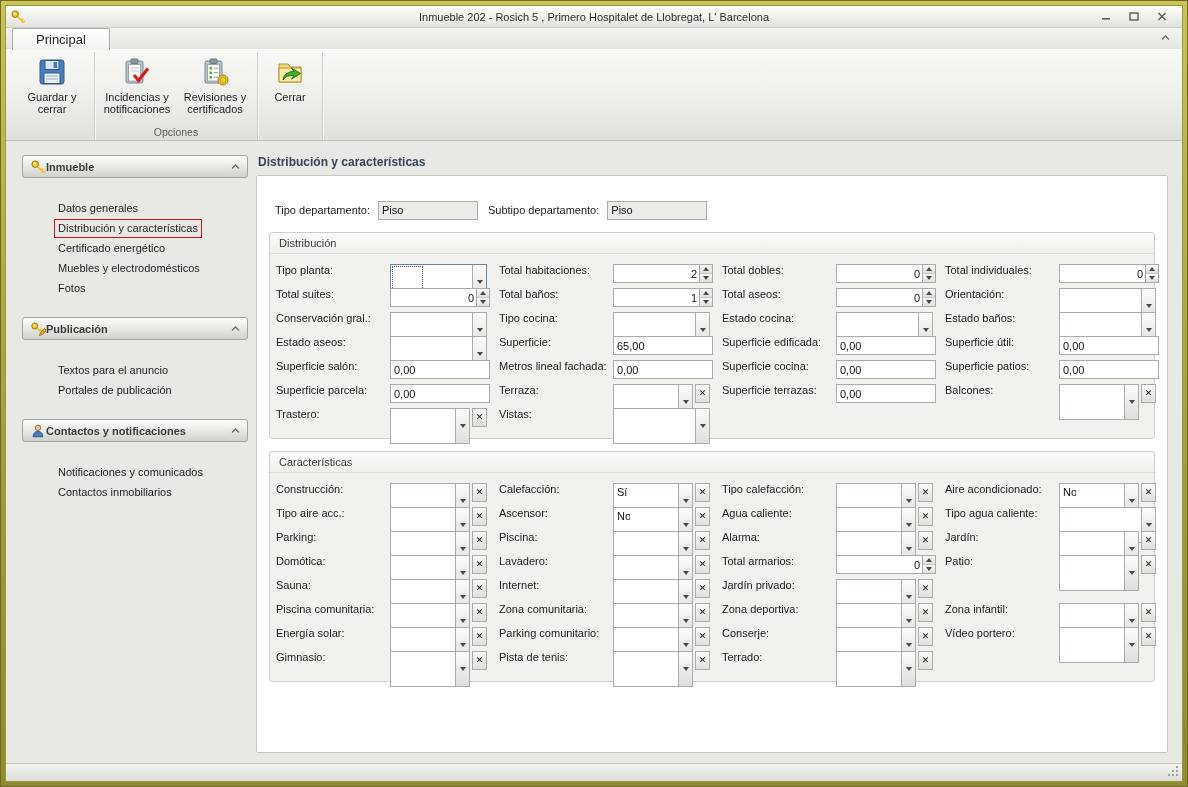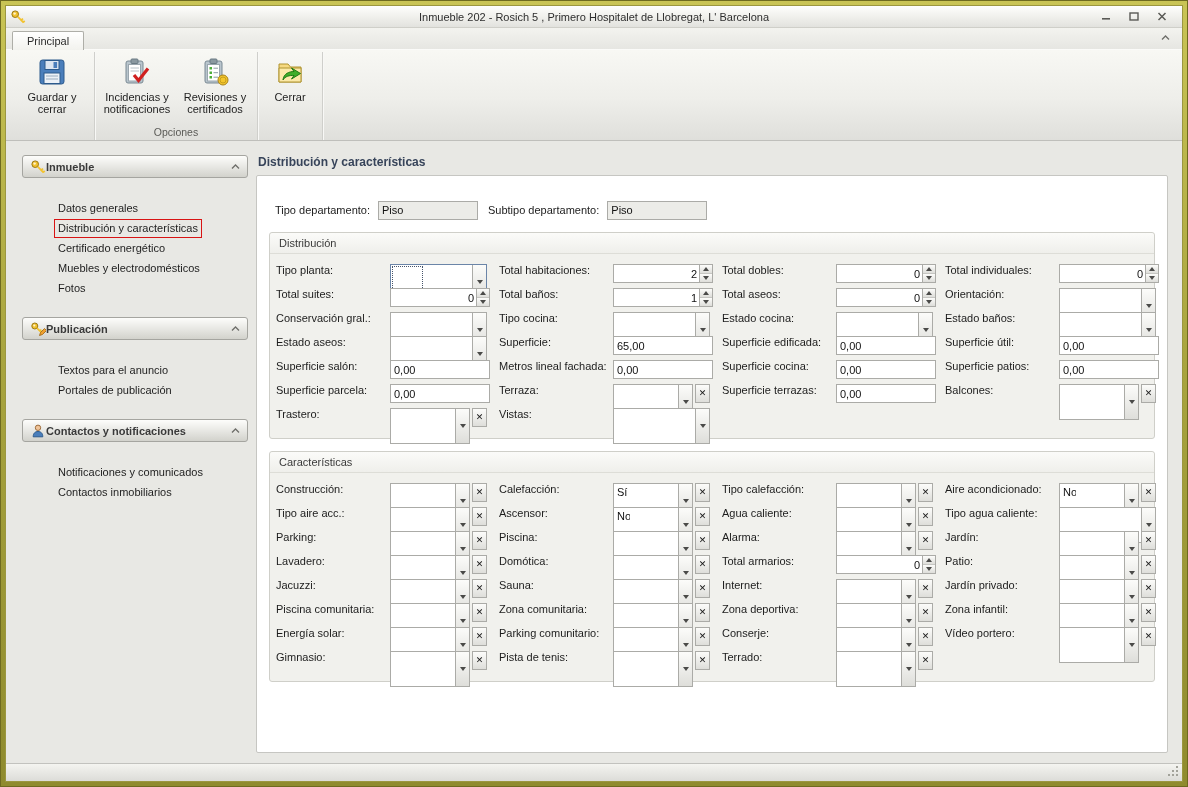--- a/index.html
+++ b/index.html
@@ -31,21 +31,21 @@
   .winbtns{ margin-left:auto; display:flex; gap:8px; padding-right:6px; z-index:2;}
   .winbtn{ width:20px; height:15px; display:flex; align-items:center; justify-content:center; cursor:default;}
   .icon16{ width:16px; height:16px; display:inline-flex; }
   
   .tabstrip{
     height:21px; flex:none; display:flex; align-items:flex-end;
     background:linear-gradient(180deg,#F3F3EF,#E6E6E2);
     padding:0 6px; position:relative;
   }
   .tab{
-    padding:3px 14px 3px; font-size:11px; color:#2b2b2b;
+    padding:3px 23px 3px; font-size:13px; color:#2b2b2b;
     background:linear-gradient(180deg,#FFFFFF,#F2F2EE);
     border:1px solid #AEAEA8; border-bottom:none; border-radius:2px 2px 0 0;
     margin-bottom:-1px; z-index:2;
   }
   .ribbon-collapse{ margin-left:auto; margin-bottom:4px; padding:2px 6px; }
   
   .ribbon{
     height:92px; flex:none; display:flex; align-items:stretch;
     background:linear-gradient(180deg,#F8F8F4 0%, #EEEEEA 55%, #DFDFDB 100%);
     border-top:1px solid #FBFBF9; border-bottom:1px solid #BFBFBB; padding:2px 2px 0 4px;
@@ -681,31 +681,31 @@
                         <span class="ddval"></span>
                         <span class="ddbtn">
                           <i class="tri-down"></i>
                         </span>
                       </div>
                       <span class="xbtn"></span>
                     </div>
                   </div>
                   <div class="frow">
                     <div class="fcell">
+                      <label class="flabel">Domótica:</label>
+                      <div class="dd withx">
+                        <span class="ddval"></span>
+                        <span class="ddbtn">
+                          <i class="tri-down"></i>
+                        </span>
+                      </div>
+                      <span class="xbtn"></span>
+                    </div>
+                    <div class="fcell">
                       <label class="flabel">Lavadero:</label>
-                      <div class="dd withx">
-                        <span class="ddval"></span>
-                        <span class="ddbtn">
-                          <i class="tri-down"></i>
-                        </span>
-                      </div>
-                      <span class="xbtn"></span>
-                    </div>
-                    <div class="fcell">
-                      <label class="flabel">Domótica:</label>
                       <div class="dd withx">
                         <span class="ddval"></span>
                         <span class="ddbtn">
                           <i class="tri-down"></i>
                         </span>
                       </div>
                       <span class="xbtn"></span>
                     </div>
                     <div class="fcell">
                       <label class="flabel">Total armarios:</label>
@@ -726,30 +726,20 @@
                       <div class="dd withx">
                         <span class="ddval"></span>
                         <span class="ddbtn">
                           <i class="tri-down"></i>
                         </span>
                       </div>
                       <span class="xbtn"></span>
                     </div>
                   </div>
                   <div class="frow">
-                    <div class="fcell">
-                      <label class="flabel">Jacuzzi:</label>
-                      <div class="dd withx">
-                        <span class="ddval"></span>
-                        <span class="ddbtn">
-                          <i class="tri-down"></i>
-                        </span>
-                      </div>
-                      <span class="xbtn"></span>
-                    </div>
                     <div class="fcell">
                       <label class="flabel">Sauna:</label>
                       <div class="dd withx">
                         <span class="ddval"></span>
                         <span class="ddbtn">
                           <i class="tri-down"></i>
                         </span>
                       </div>
                       <span class="xbtn"></span>
                     </div>

